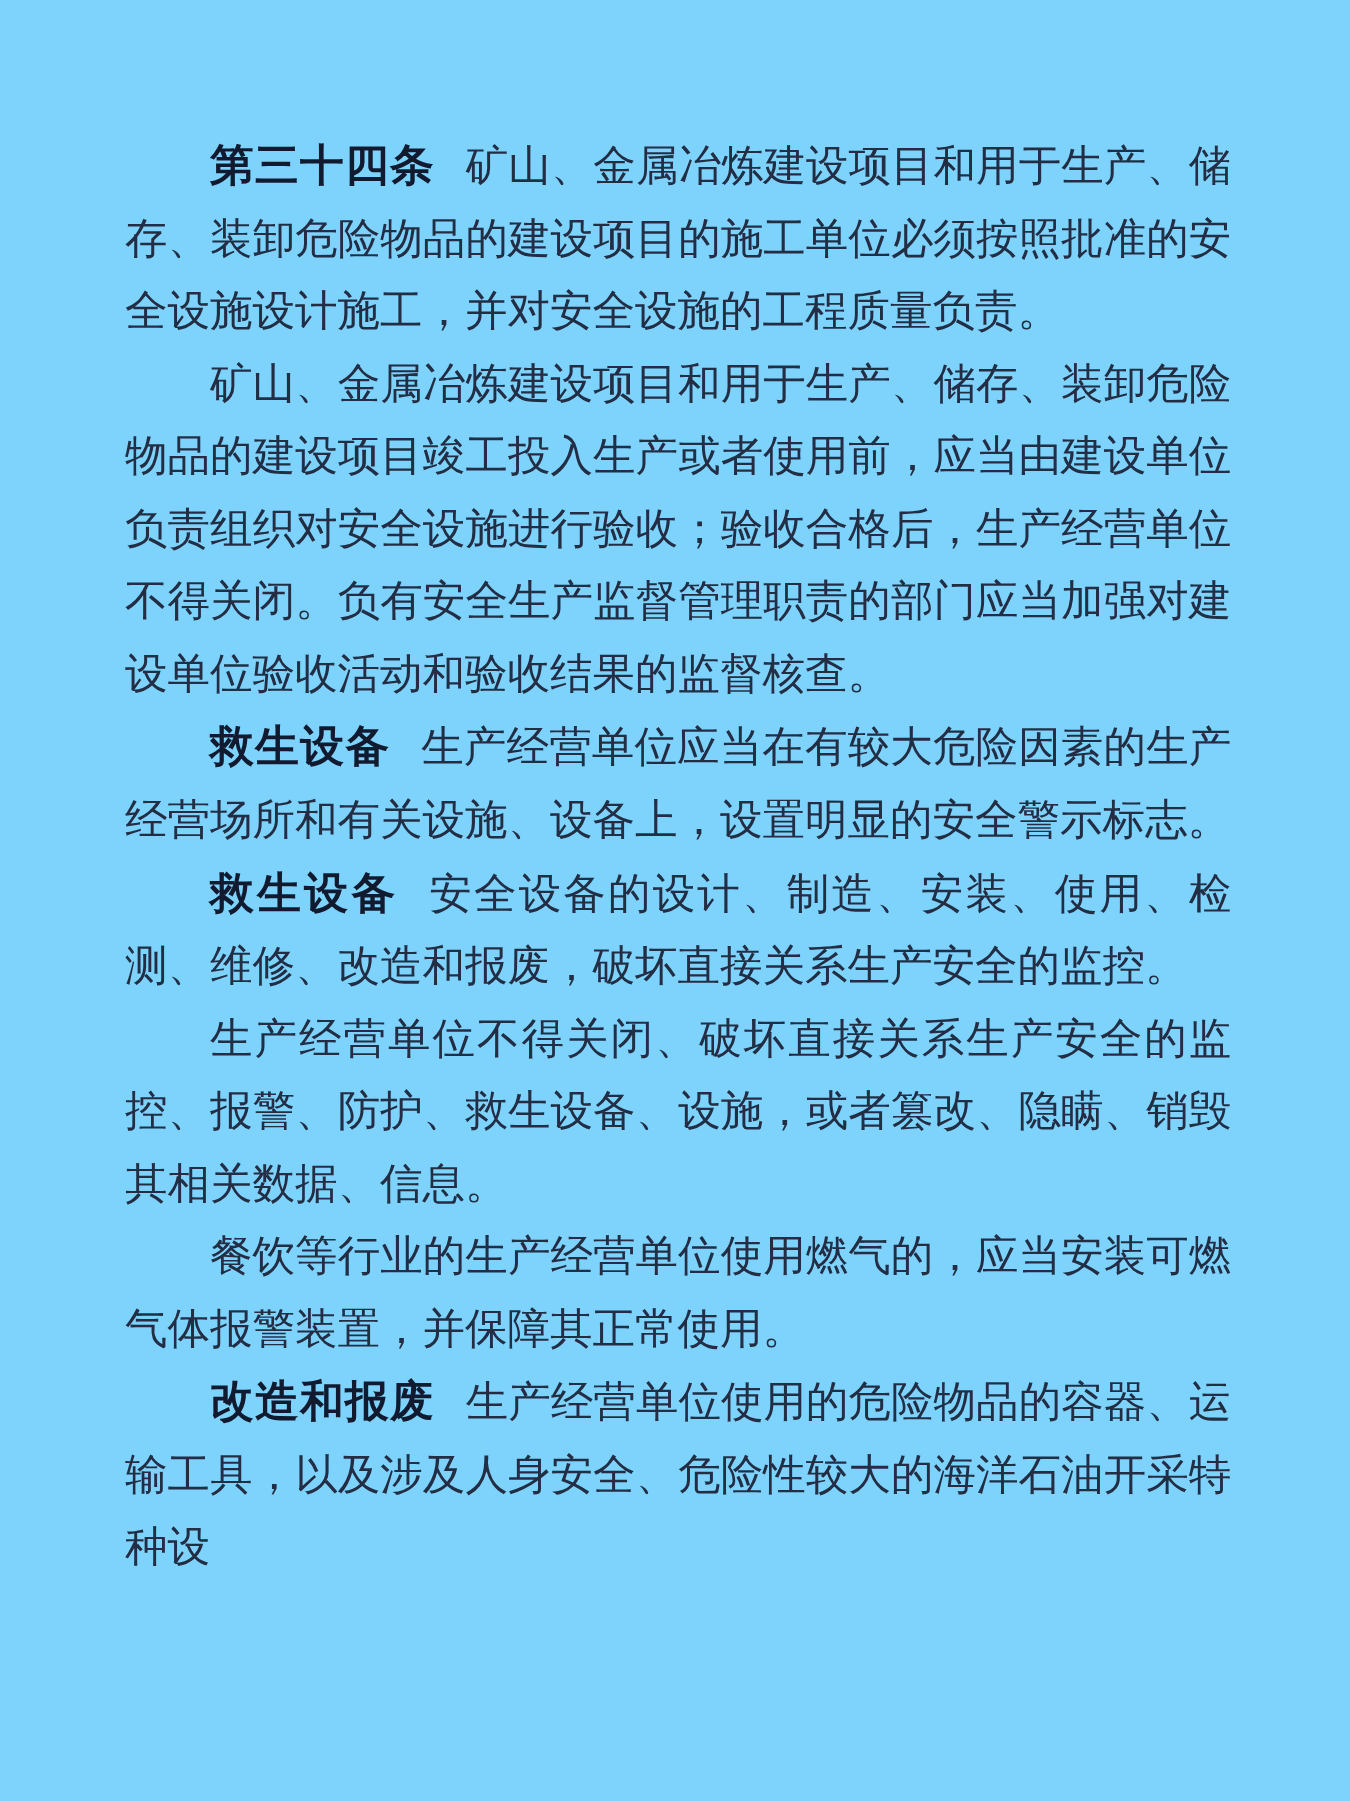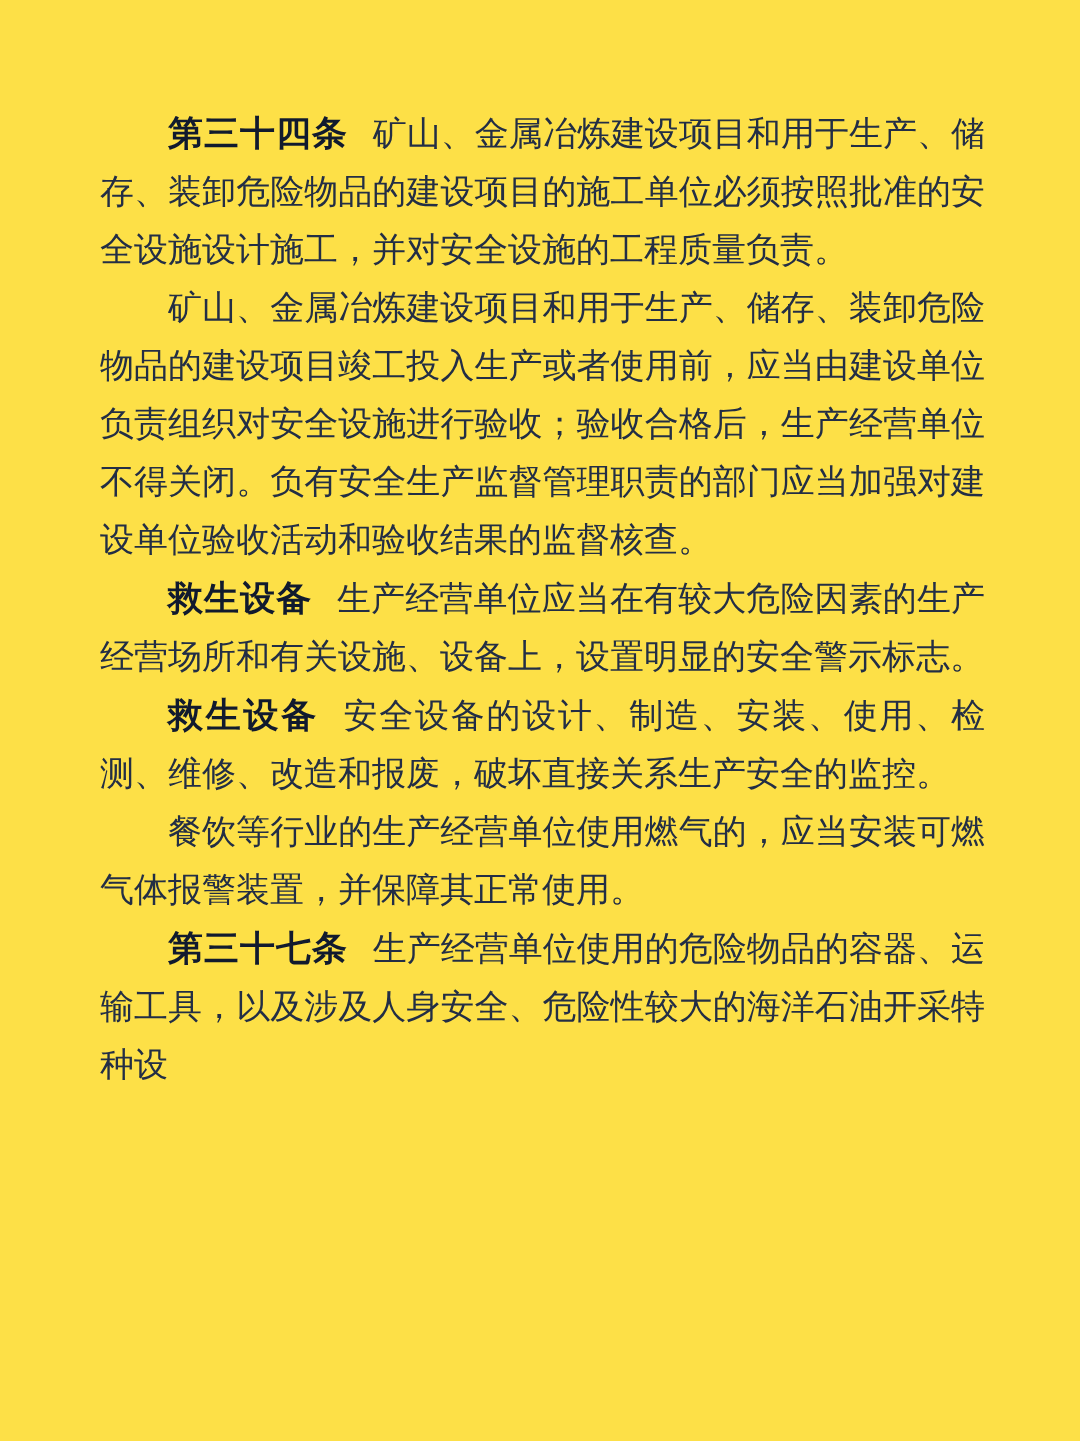--- a/index.html
+++ b/index.html
@@ -5,21 +5,21 @@
   html, body {
     margin: 0;
     padding: 0;
     background: #ffffff;
   }
   .page {
     position: relative;
     width: 1080px;
     height: 1441px;
     margin: 0 auto;
-    background: #fde047;
+    background: #7dd3fc;
     overflow: hidden;
     box-sizing: border-box;
     padding: 104px 95px 0 100px;
     font-family: "Liberation Serif", "DejaVu Serif", serif;
   }
   .doc-body {
     width: 885px;
     color: #232e45;
     font-size: 34px;
     line-height: 58px;
@@ -52,19 +52,20 @@
 
     <p class="para"><b class="art">第三十四条</b><span>矿山、金属冶炼建设项目和用于生产、储存、装卸危险物品的建设项目的施工单位必须按照批准的安全设施设计施工，并对安全设施的工程质量负责。</span></p>
 
     <p class="para"><span>矿山、金属冶炼建设项目和用于生产、储存、装卸危险物品的建设项目竣工投入生产或者使用前，应当由建设单位负责组织对安全设施进行验收；验收合格后，生产经营单位不得关闭。负有安全生产监督管理职责的部门应当加强对建设单位验收活动和验收结果的监督核查。</span></p>
 
     <p class="para"><b class="art">救生设备</b><span>生产经营单位应当在有较大危险因素的生产经营场所和有关设施、设备上，设置明显的安全警示标志。</span></p>
 
     <p class="para"><b class="art">救生设备</b><span>安全设备的设计、制造、安装、使用、检测、维修、改造和报废，破坏直接关系生产安全的监控。</span></p>
 
 
+    <p class="para"><span>生产经营单位不得关闭、破坏直接关系生产安全的监控、报警、防护、救生设备、设施，或者篡改、隐瞒、销毁其相关数据、信息。</span></p>
 
     <p class="para"><span>餐饮等行业的生产经营单位使用燃气的，应当安装可燃气体报警装置，并保障其正常使用。</span></p>
 
-    <p class="para"><b class="art">第三十七条</b><span>生产经营单位使用的危险物品的容器、运输工具，以及涉及人身安全、危险性较大的海洋石油开采特种设</span></p>
+    <p class="para"><b class="art">改造和报废</b><span>生产经营单位使用的危险物品的容器、运输工具，以及涉及人身安全、危险性较大的海洋石油开采特种设</span></p>
 
   </div>
 </div>
 
 </body></html>

